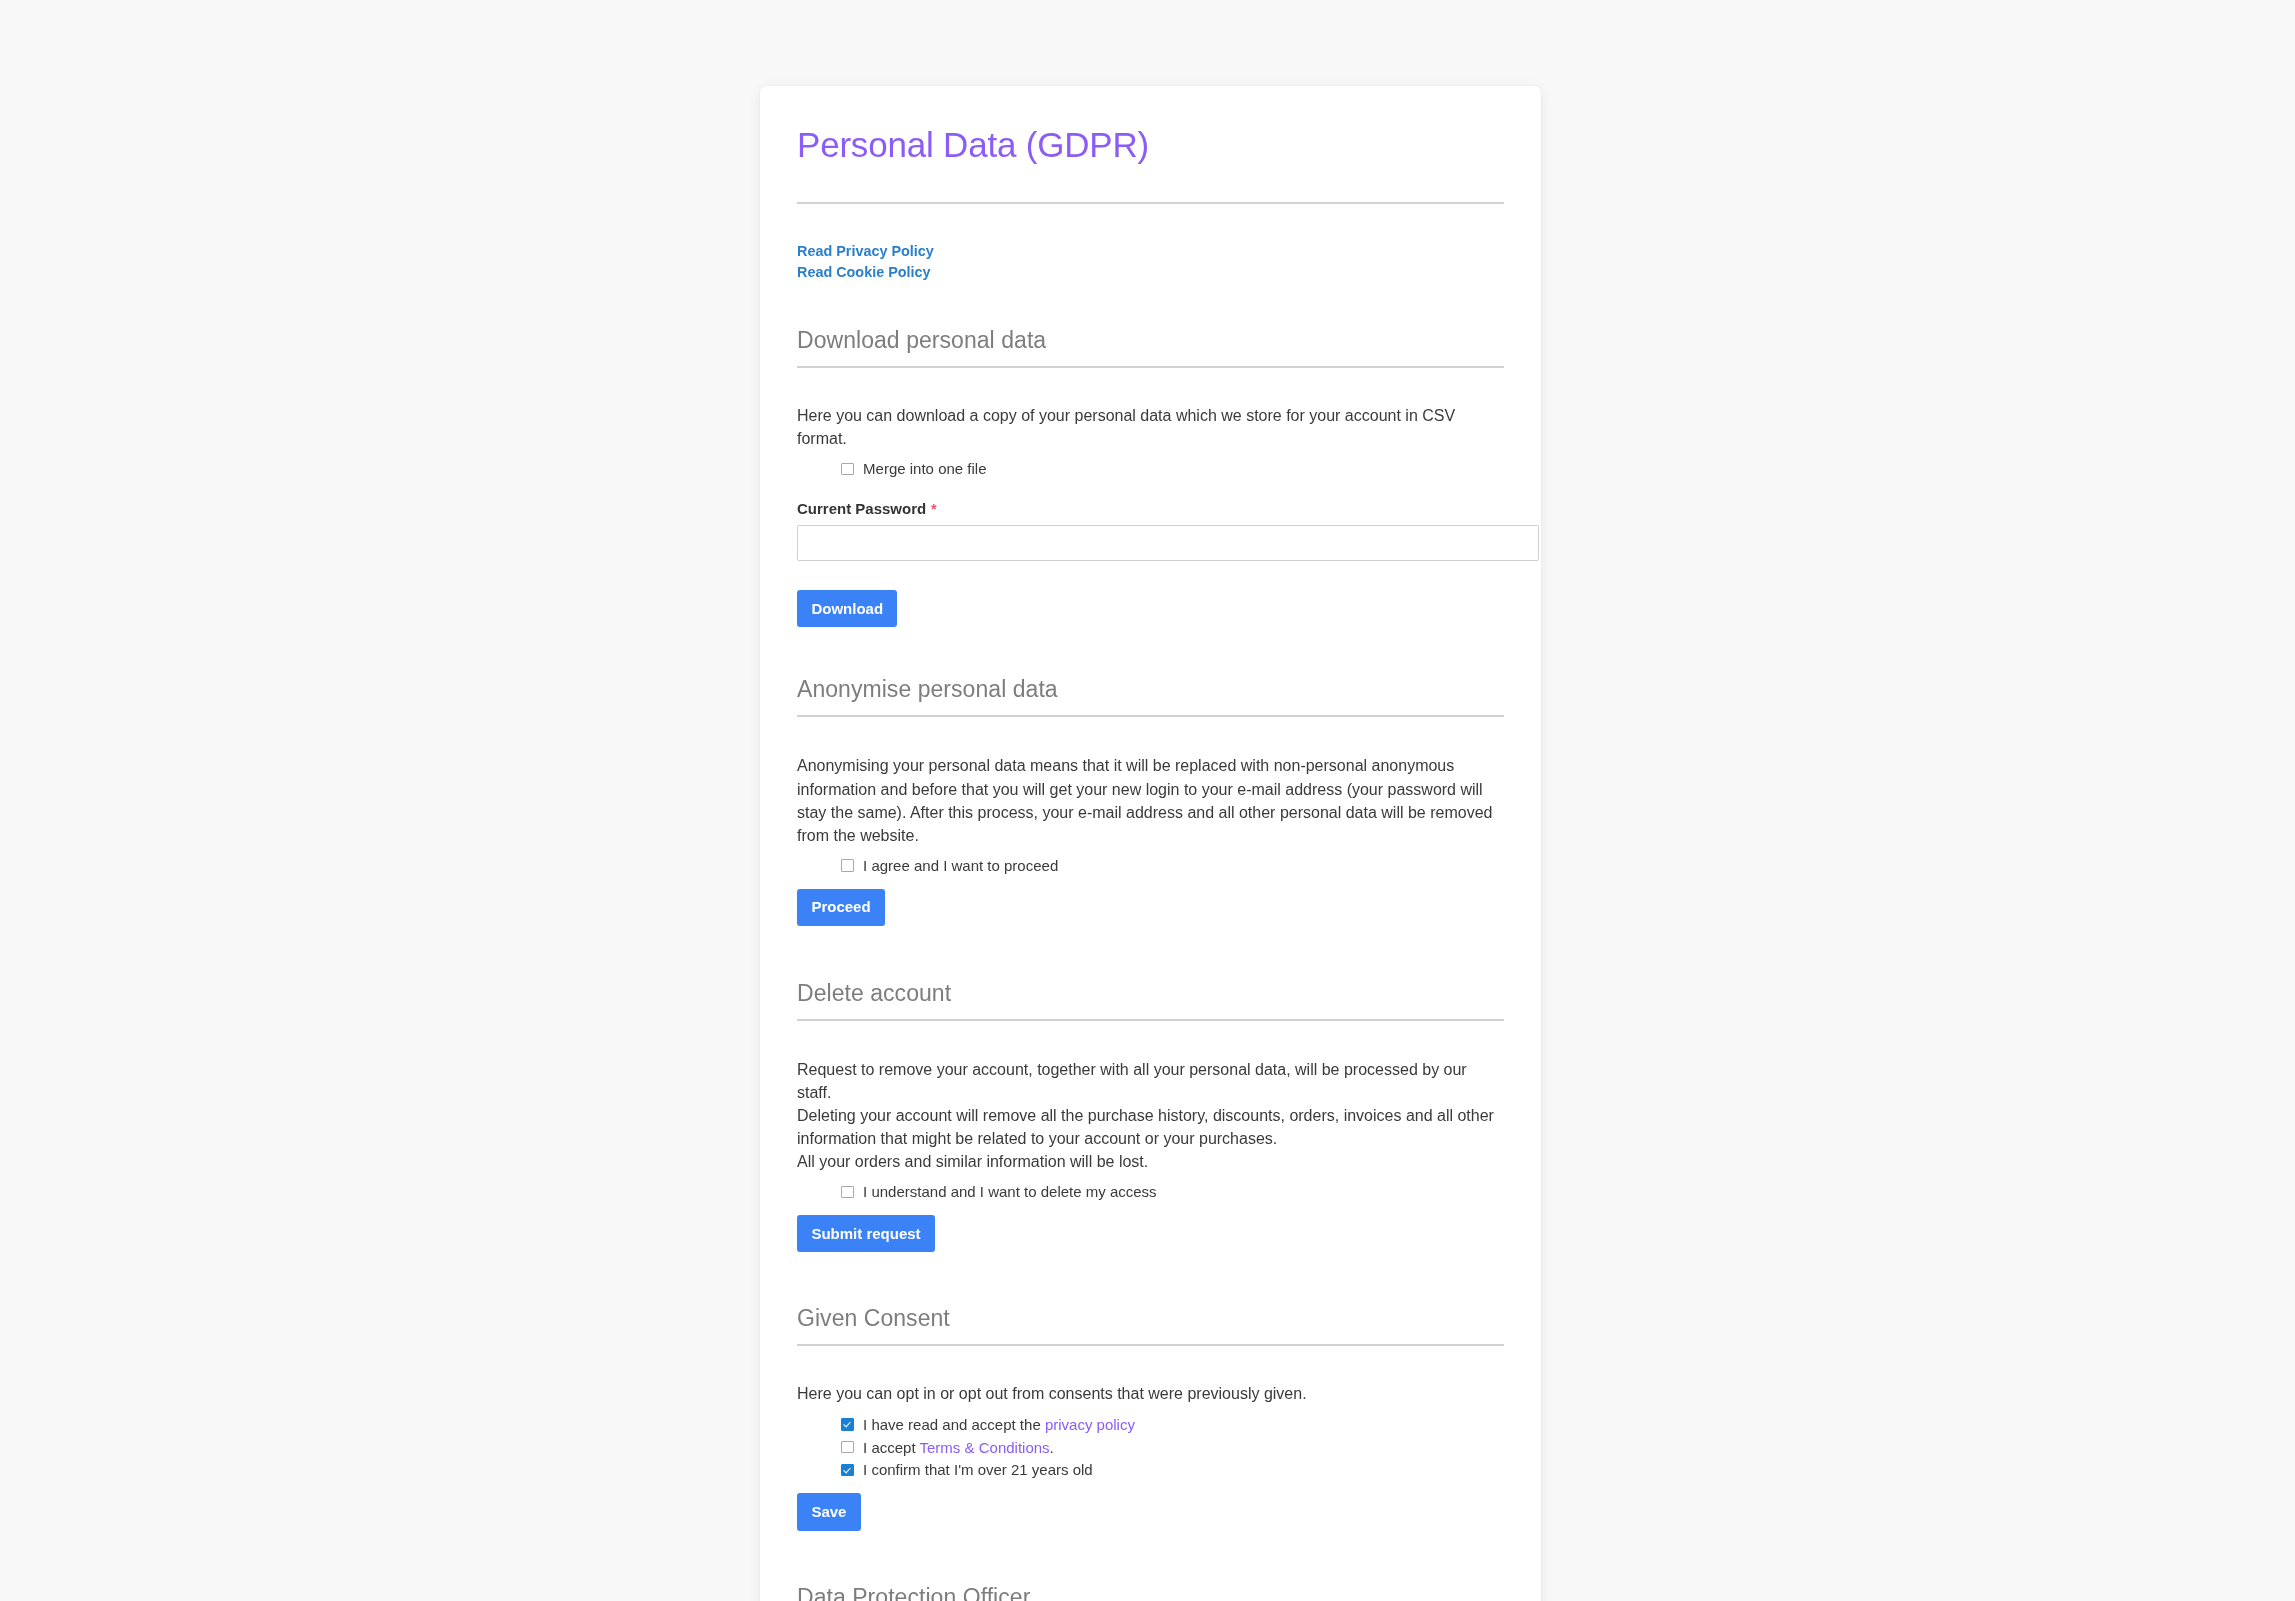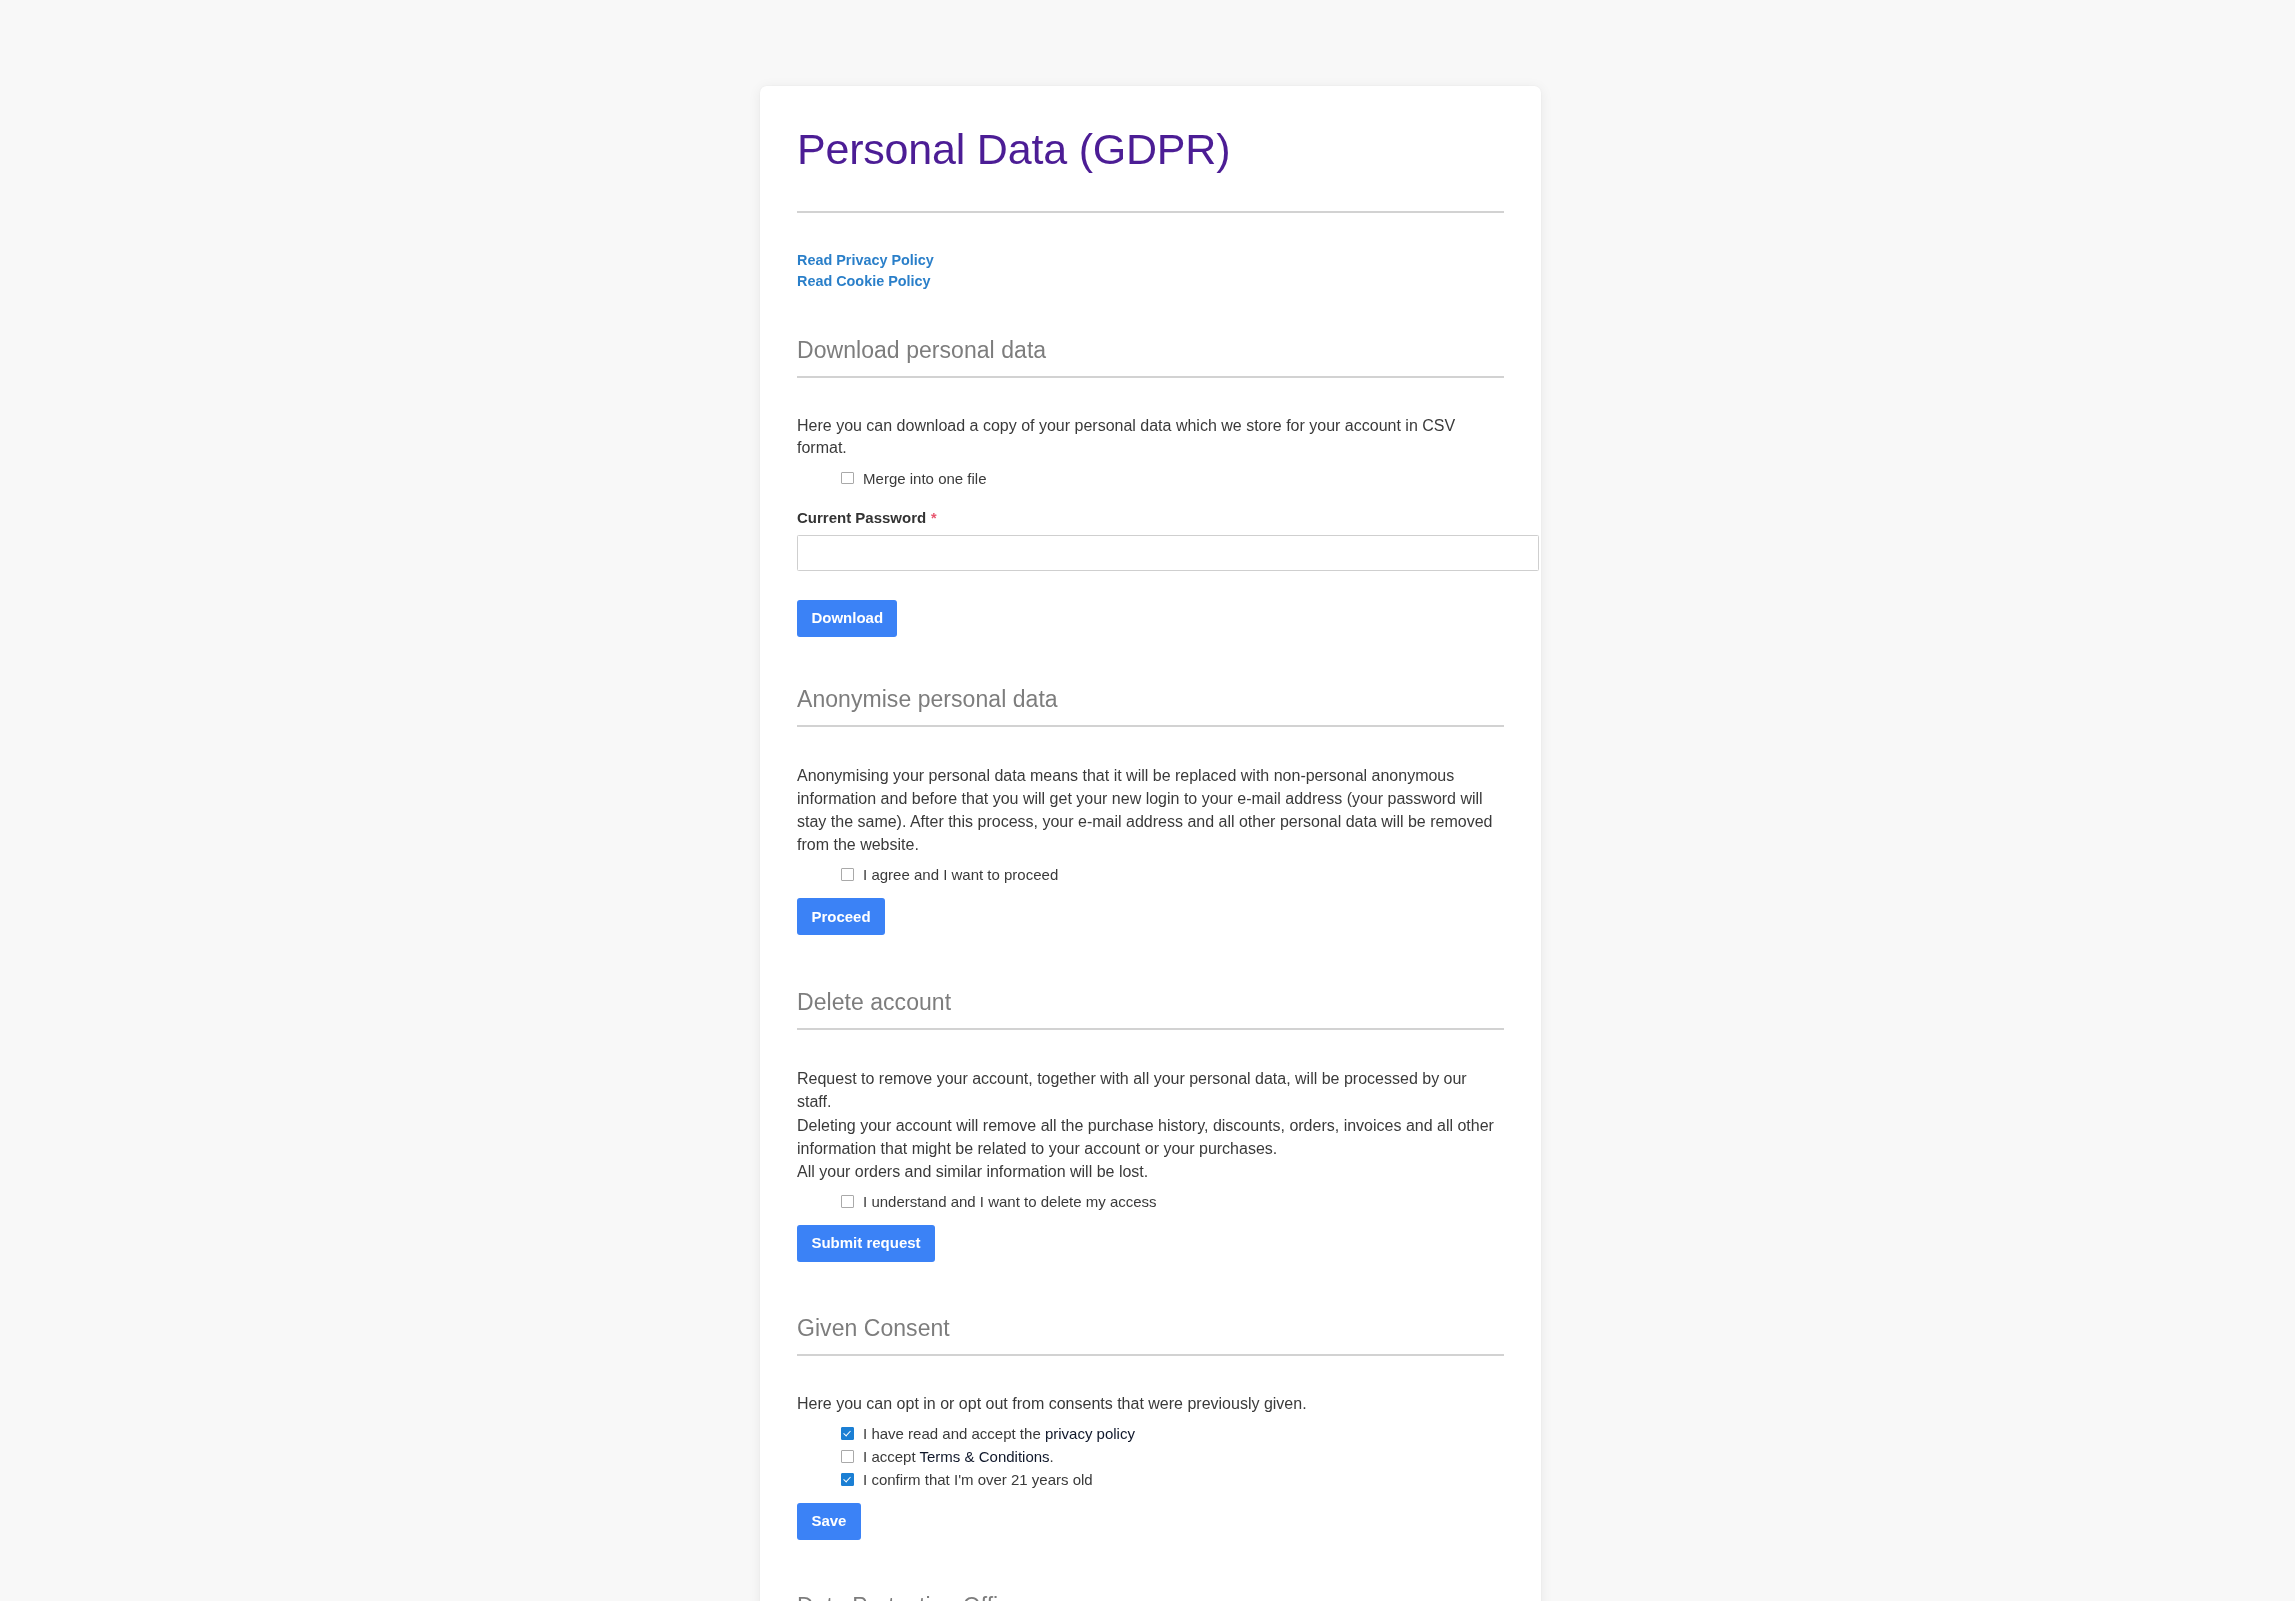--- a/index.html
+++ b/index.html
@@ -27,24 +27,24 @@
     top: 86px;
     width: 781px;
     background: #ffffff;
     border-radius: 6.7px;
     box-shadow: 0 2.9px 12.5px rgba(0,0,0,0.07), 0 0.5px 1.9px rgba(0,0,0,0.05);
     padding: 29px 37px 35px 37px;
     box-sizing: border-box;
   }
 
   .page-title {
-    font-size: 43px;
+    font-size: 35px;
     line-height: 1.18;
     font-weight: 400;
-    color: #4c1d95;
+    color: #8b5cf6;
     letter-spacing: -0.2px;
     margin: 8.6px 0 0 0;
   }
 
   .section {
     margin-top: 0;
   }
 
   .section-heading {
     font-size: 23px;
@@ -72,21 +72,21 @@
     line-height: 1.42;
     color: #3a3a3a;
     margin: 0;
   }
 
   .body-text.multiline {
     line-height: 1.45;
   }
 
   .link {
-    color: #0f172a;
+    color: #8b5cf6;
     text-decoration: none;
   }
 
   .policy-links {
     display: block;
   }
   .policy-links a {
     display: block;
     font-size: 14.4px;
     line-height: 1.47;

